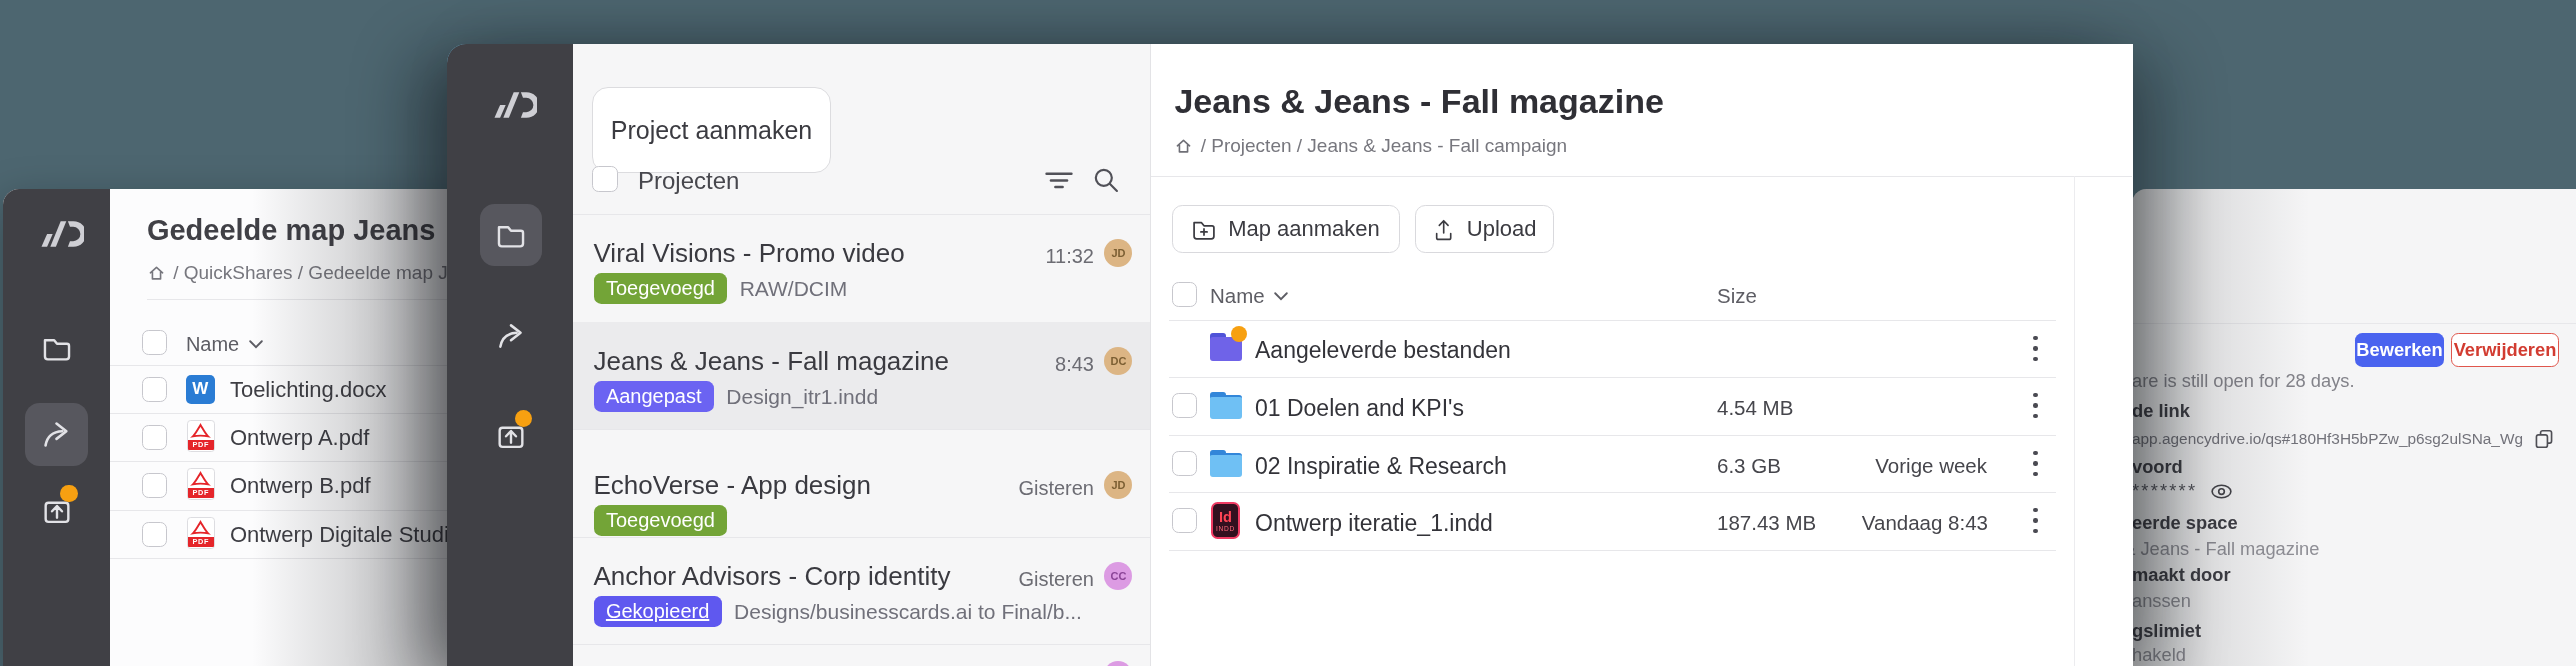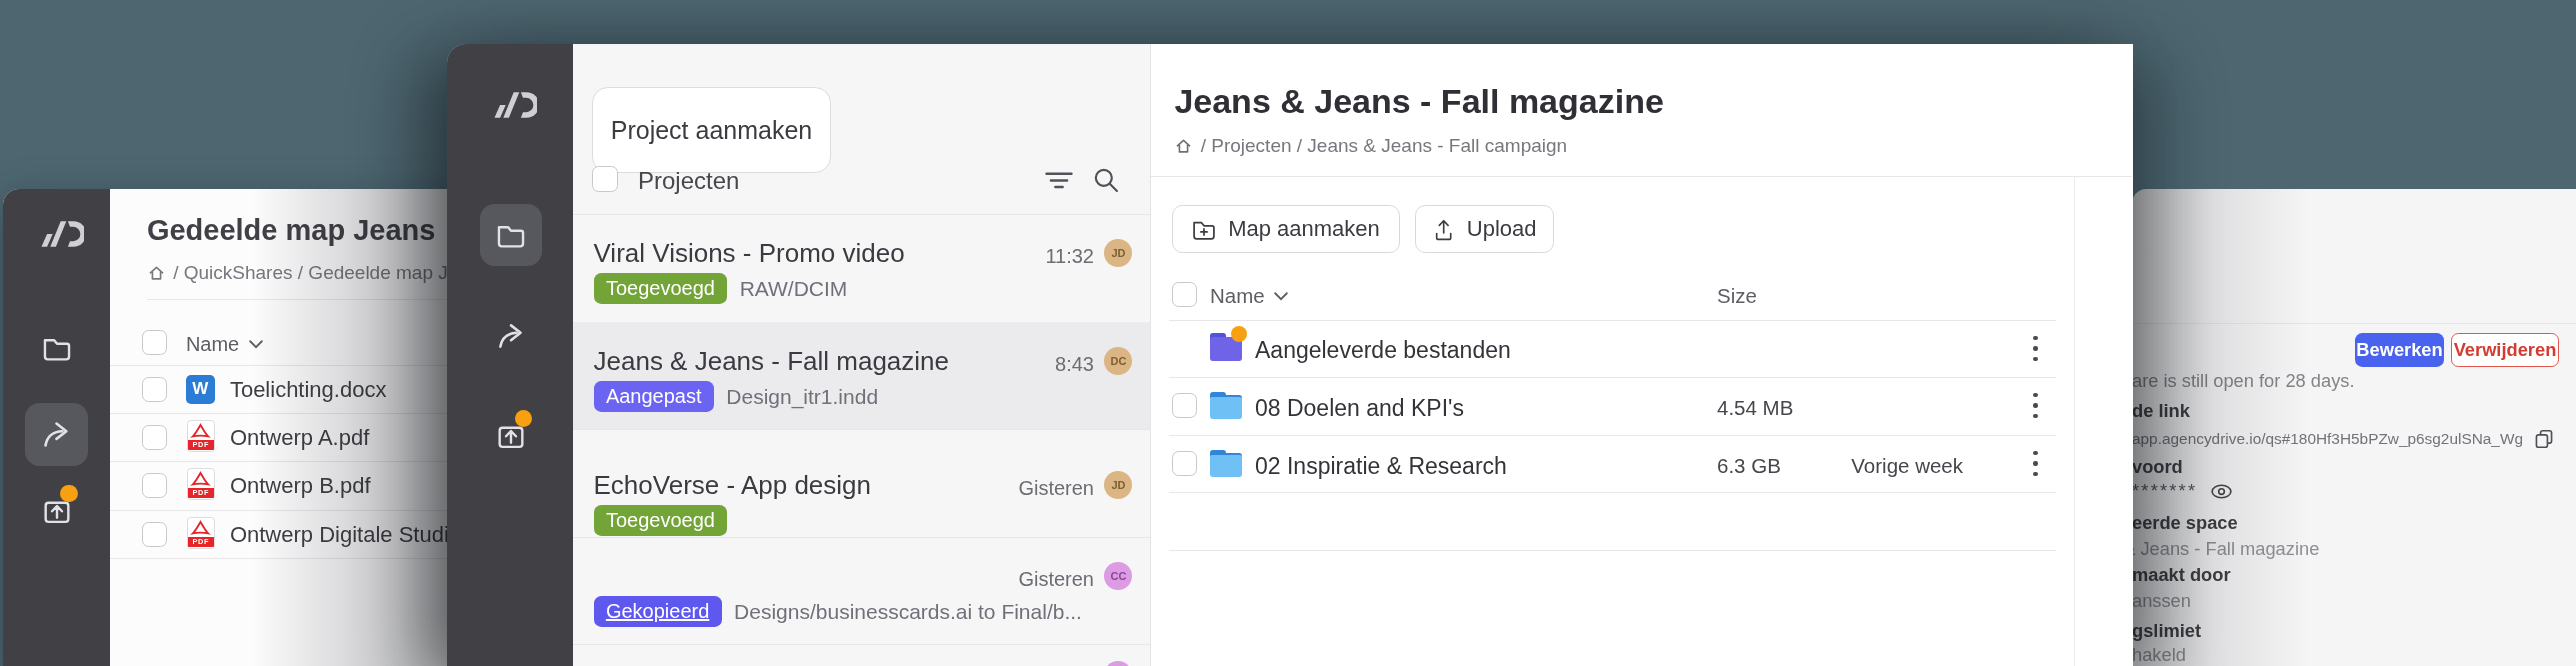--- a/index.html
+++ b/index.html
@@ -293,20 +293,21 @@
       <div class="abs proj-title">EchoVerse - App design</div>
       <div class="abs proj-time">Gisteren</div>
       <div class="abs avatar av-tan" style="right:17.6px; top:25px;">JD</div>
       <div class="abs badge-row">
         <span class="badge bg-green">Toegevoegd</span>
       </div>
     </div>
     <div class="abs divider" style="left:0; top:493px; width:578px;"></div>
 
     <div class="abs proj-item" style="top:493px;">
+      <div class="abs proj-title">Anchor Advisors - Corp identity</div>
       <div class="abs proj-time">Gisteren</div>
       <div class="abs avatar av-pink" style="right:17.6px; top:25px;">CC</div>
       <div class="abs badge-row">
         <span class="badge bg-indigo2">Gekopieerd</span>
         <span class="proj-path">Designs/businesscards.ai to Final/b...</span>
       </div>
     </div>
     <div class="abs divider" style="left:0; top:600px; width:578px;"></div>
 
     <div class="abs proj-item" style="top:600px; height:22px;">
@@ -366,43 +367,58 @@
         </div>
     </div>
     <div class="abs divider" style="left:17.6px; top:333px; width:887px;"></div>
 
     <div class="abs" style="left:0; top:333px; width:923px; height:58px;">
       <div class="abs cb" style="left:20.5px; top:16px; width:25px; height:25px;"></div>
       <div class="abs folder-ic f-blue" style="left:59px; top:14.6px;">
           <div class="tab"></div>
           <div class="body"></div>
         </div>
-      <div class="abs row-name" style="left:104px; top:17.6px;">08 Doelen and KPI's</div>
+      <div class="abs row-name" style="left:104px; top:17.6px;">01 Doelen and KPI's</div>
       <div class="abs cell" style="left:566px; top:19px;">4.54 MB</div>
       <div class="abs kebab" style="left:870px; top:13px;">
           <i></i>
           <i></i>
           <i></i>
         </div>
     </div>
     <div class="abs divider" style="left:17.6px; top:391px; width:887px;"></div>
 
     <div class="abs" style="left:0; top:391px; width:923px; height:57px;">
       <div class="abs cb" style="left:20.5px; top:16px; width:25px; height:25px;"></div>
       <div class="abs folder-ic f-blue" style="left:59px; top:14.6px;">
           <div class="tab"></div>
           <div class="body"></div>
         </div>
       <div class="abs row-name" style="left:104px; top:17.6px;">02 Inspiratie &amp; Research</div>
       <div class="abs cell" style="left:566px; top:19px;">6.3 GB</div>
-      <div class="abs cell" style="left:664px; top:19px; width:148px; text-align:right;">Vorige week</div>
+      <div class="abs cell" style="left:688px; top:19px; width:148px; text-align:right;">Vorige week</div>
       <div class="abs kebab" style="left:870px; top:13px;">
           <i></i>
           <i></i>
           <i></i>
         </div>
     </div>
     <div class="abs divider" style="left:17.6px; top:448px; width:887px;"></div>
 
+    <div class="abs" style="left:0; top:448px; width:923px; height:58px;">
+      <div class="abs cb" style="left:20.5px; top:16px; width:25px; height:25px;"></div>
+      <div class="abs indd-ic" style="left:60px; top:10.3px;">
+        <div class="indd-big">Id</div>
+        <div class="indd-small">INDD</div>
+      </div>
+      <div class="abs row-name" style="left:104px; top:17.6px;">Ontwerp iteratie_1.indd</div>
+      <div class="abs cell" style="left:566px; top:19px;">187.43 MB</div>
+      <div class="abs cell" style="left:674px; top:19px; width:163px; text-align:right;">Vandaag 8:43</div>
+      <div class="abs kebab" style="left:870px; top:13px;">
+          <i></i>
+          <i></i>
+          <i></i>
+        </div>
+    </div>
     <div class="abs divider" style="left:17.6px; top:506px; width:887px;"></div>
   </div>
 </section>
 
 
 </body></html>

